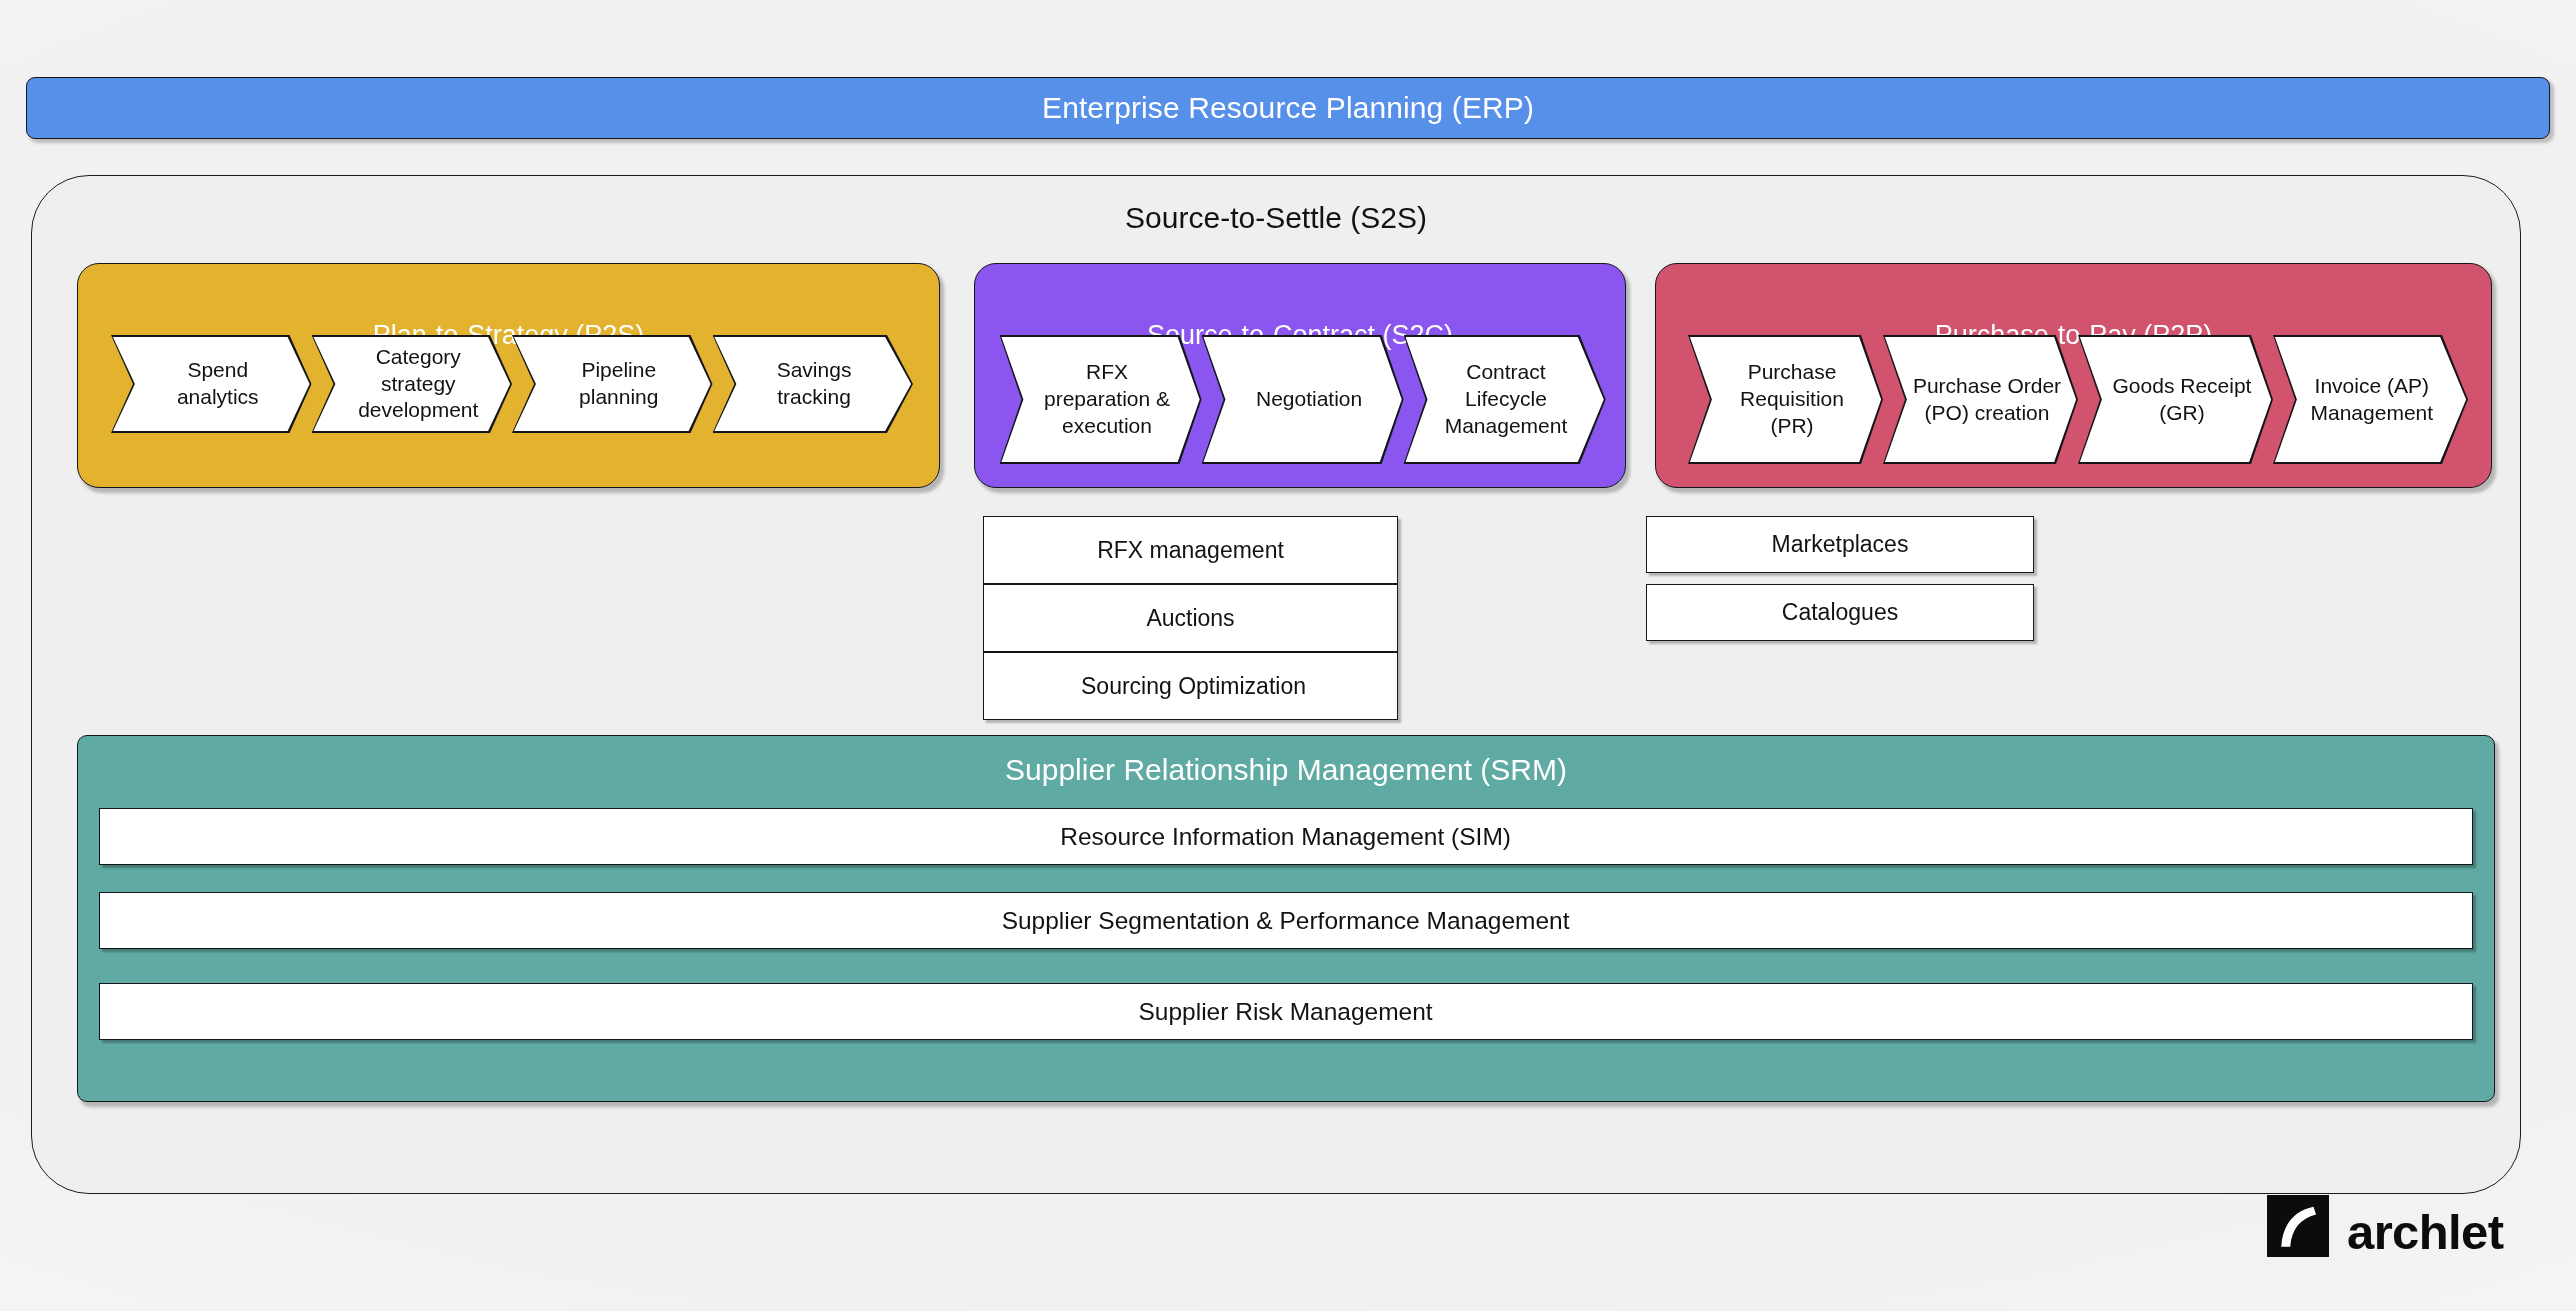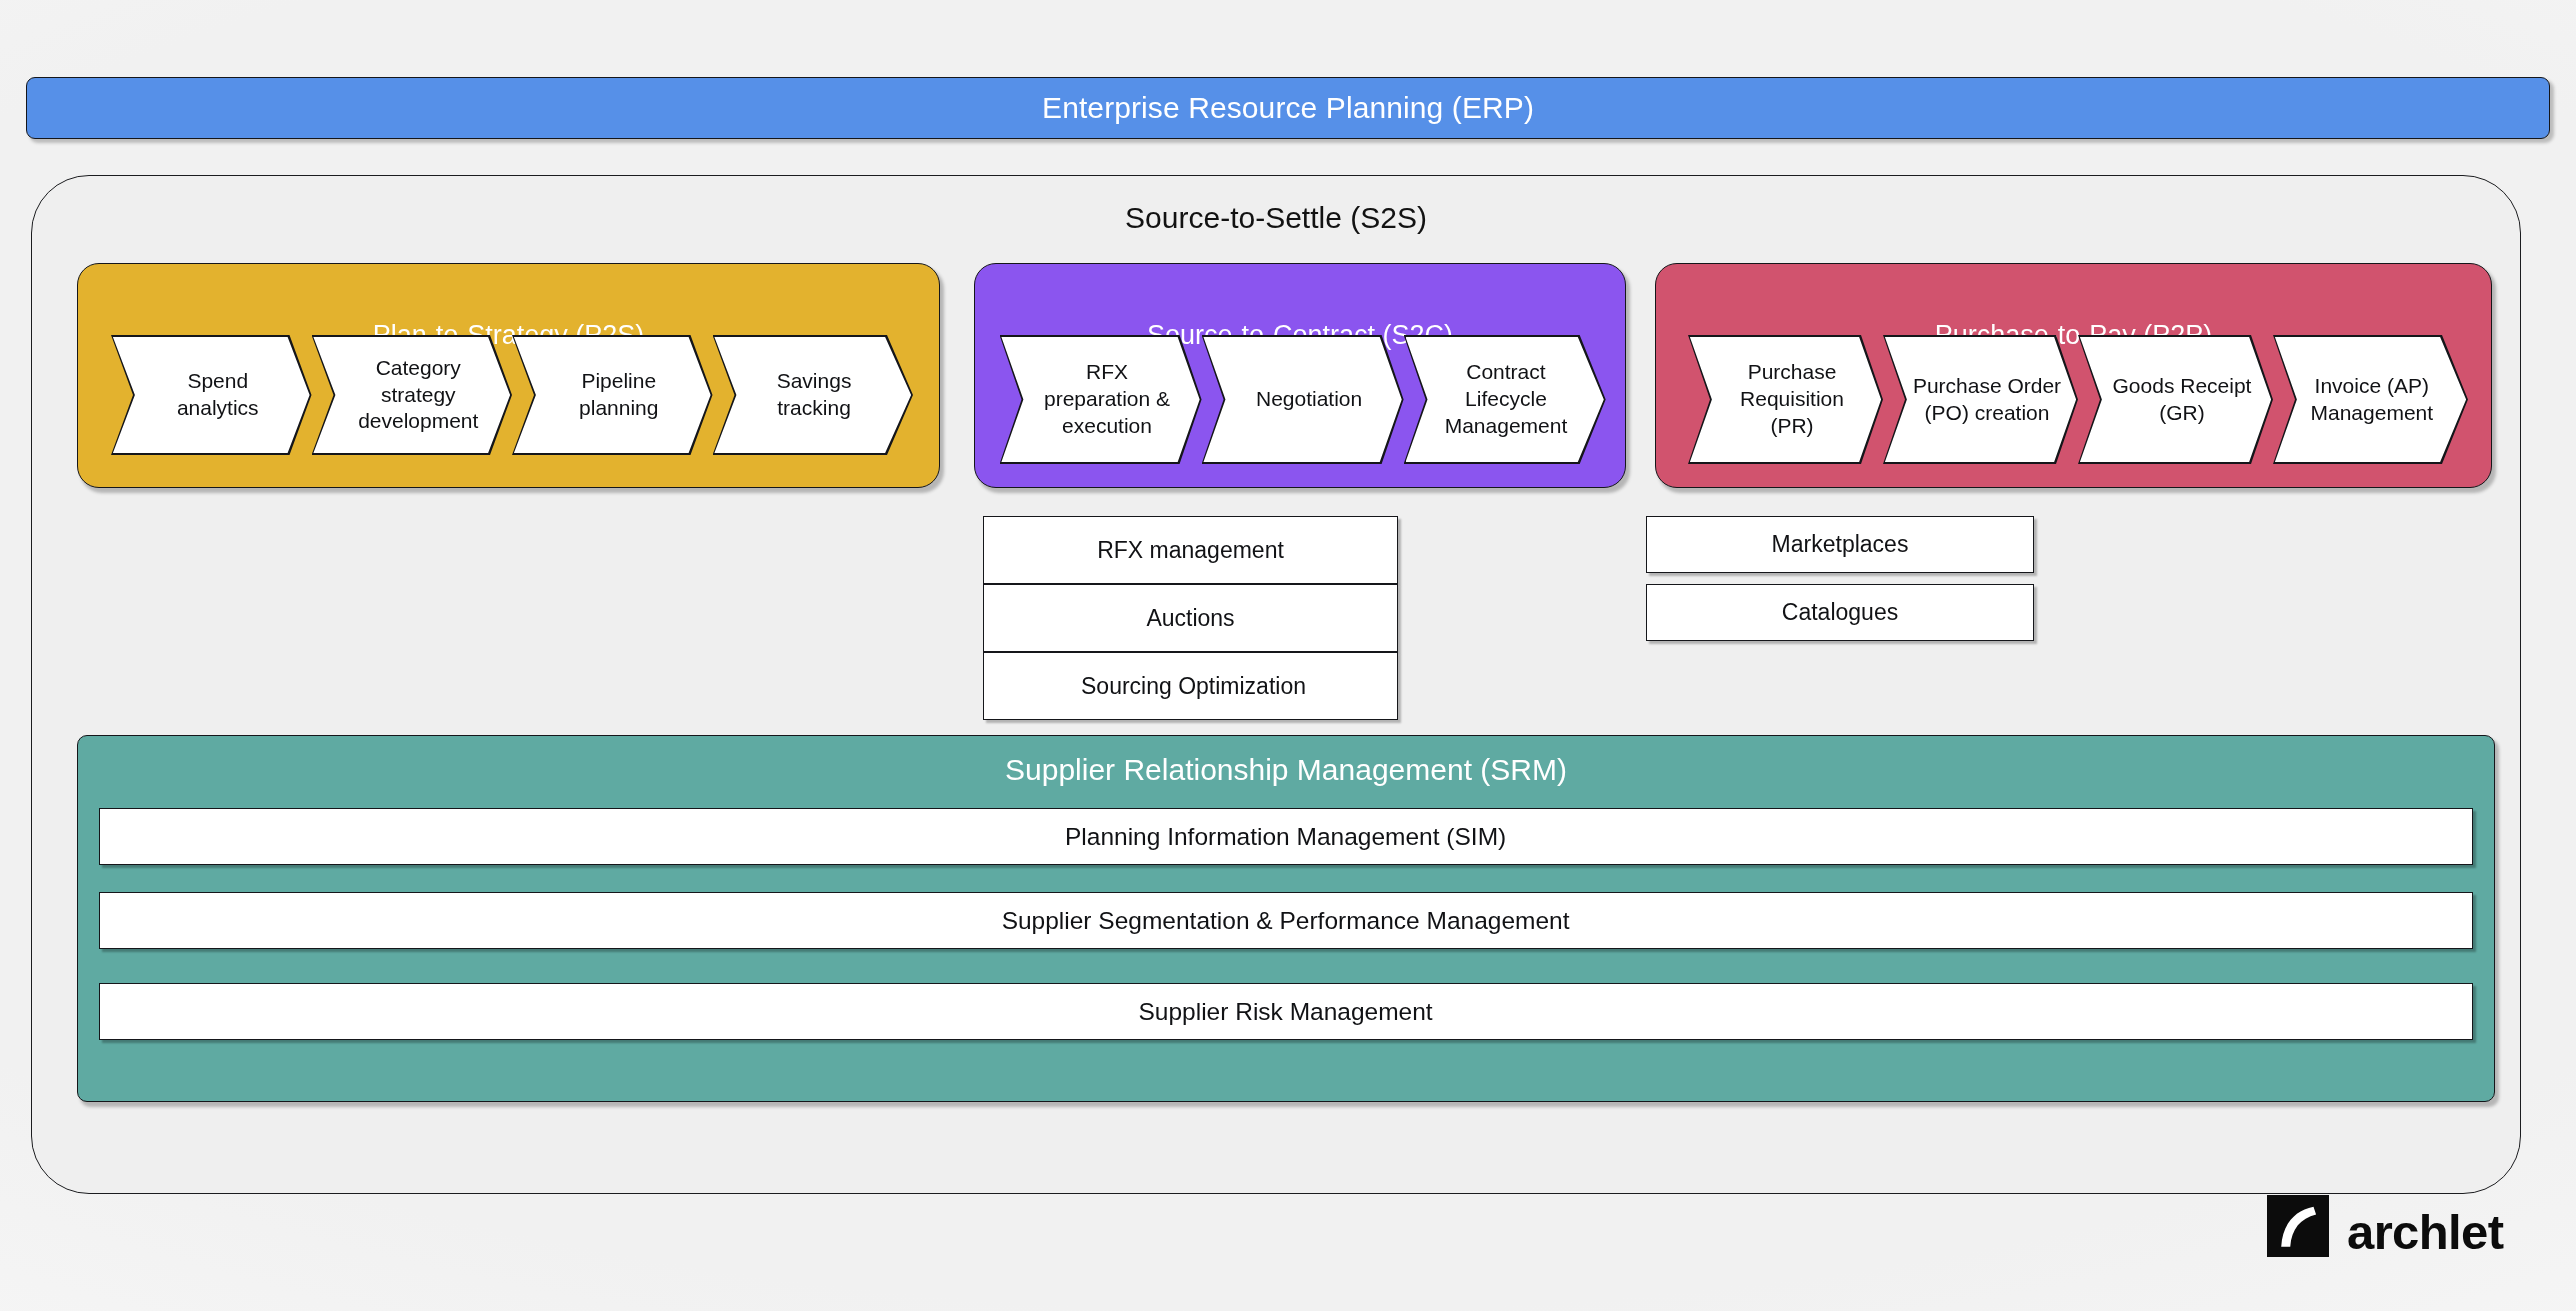--- a/index.html
+++ b/index.html
@@ -61,21 +61,21 @@
   }
   .g-p2s{left:77px;top:263px;width:863px;height:225px;background:#e3b22e;}
   .g-s2c{left:974px;top:263px;width:652px;height:225px;background:#8b55ef;}
   .g-p2p{left:1655px;top:263px;width:837px;height:225px;background:#d1536e;}
 
   
   .chev-strip{
     position:absolute;left:0;right:0;
     display:flex;align-items:stretch;
   }
-  .g-p2s .chev-strip{left:33px;right:26px;top:71px;height:120px;}
+  .g-p2s .chev-strip{left:33px;right:26px;top:71px;height:98px;}
   .g-s2c .chev-strip{left:24.5px;right:19.3px;top:71px;height:129px;}
   .g-p2p .chev-strip{left:32px;right:23px;top:71px;height:129px;}
 
   .chev{
     position:relative;
     flex:1 1 0;
     display:flex;align-items:center;justify-content:center;
     padding:0 9px;
     box-sizing:border-box;
   }
@@ -269,21 +269,21 @@
 
   <div class="subbox sb-s2c sb-r1">RFX management</div>
   <div class="subbox sb-s2c sb-r2">Auctions</div>
   <div class="subbox sb-s2c sb-r3">Sourcing Optimization</div>
 
   <div class="subbox sb-p2p sb-r1">Marketplaces</div>
   <div class="subbox sb-p2p sb-r2">Catalogues</div>
 
   <div class="srm">
     <div class="srm-title">Supplier Relationship Management (SRM)</div>
-    <div class="srm-row srm-row-1">Planning Information Management (SIM)</div>
+    <div class="srm-row srm-row-1">Resource Information Management (SIM)</div>
     <div class="srm-row srm-row-2">Supplier Segmentation &amp; Performance Management</div>
     <div class="srm-row srm-row-3">Supplier Risk Management</div>
   </div>
 
   <div class="logo">
     <div class="logo-mark">
       <svg viewBox="0 0 96 96" width="62" height="62" aria-hidden="true">
         <path d="M72 18 C 42 24, 24 46, 22 80 L 36 80 C 38 52, 52 36, 76 30 Z" fill="#ffffff"></path>
       </svg>
     </div>

